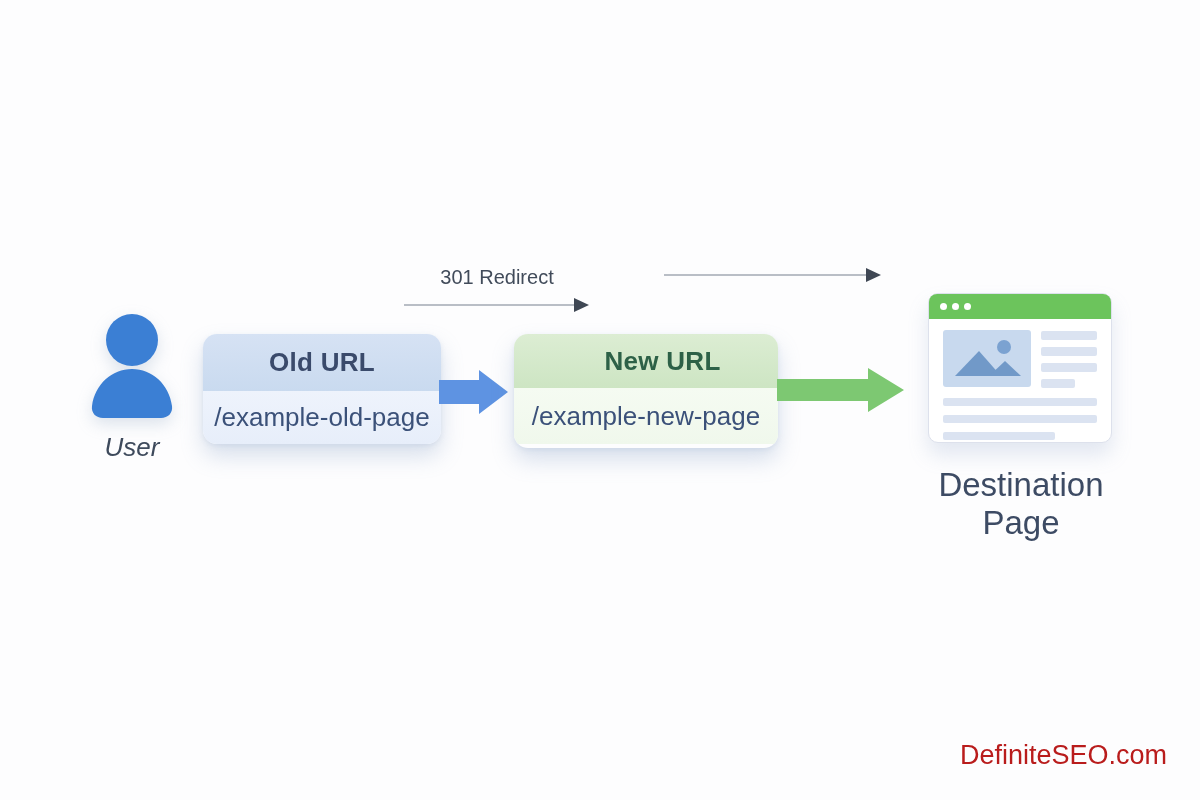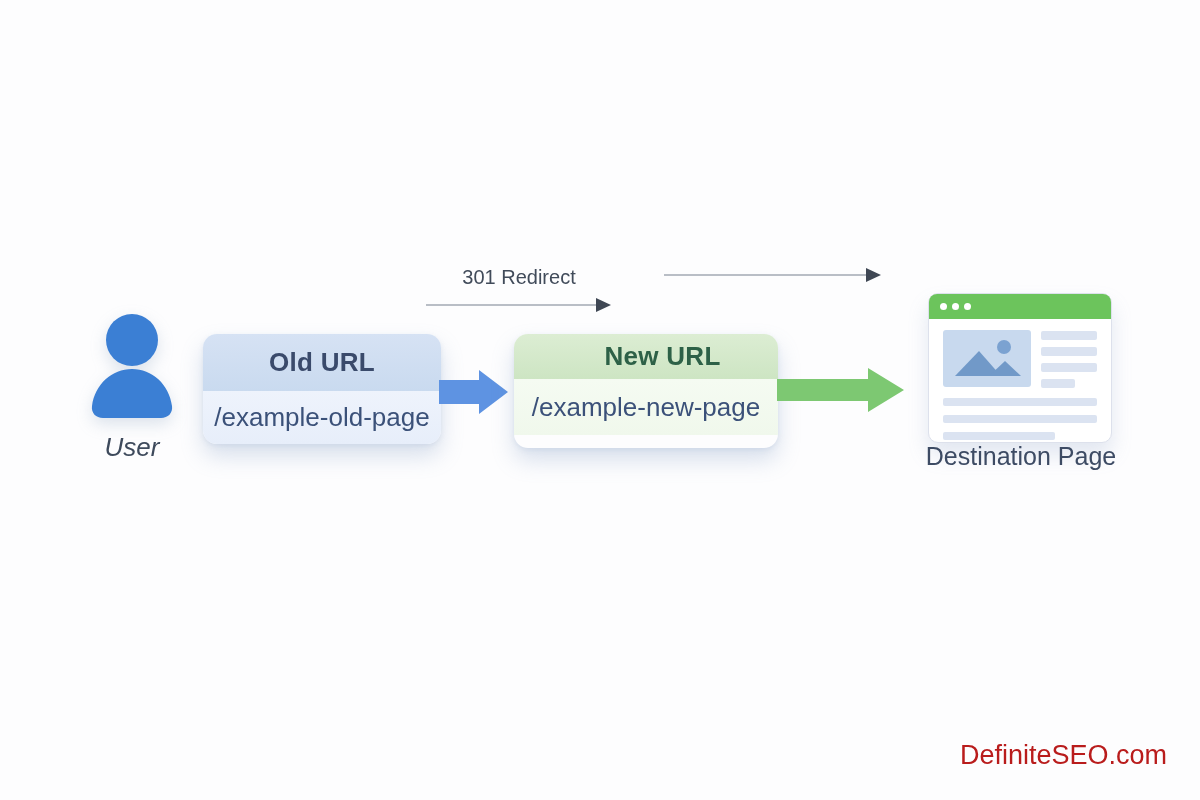--- a/index.html
+++ b/index.html
@@ -20,21 +20,21 @@
   .flow-label { font-size:20px; color:#414b5a; margin-bottom:7px; white-space:nowrap; }
   .flow-arrow { display:block; margin:0 auto; }
 
   
   .card { position:absolute; border-radius:14px; overflow:hidden;
           box-shadow:0 12px 22px rgba(130,155,195,0.30), 0 2px 5px rgba(130,155,195,0.16); }
   .card-old { left:203px; top:334px; width:238px; height:110px; }
   .card-new { left:514px; top:334px; width:264px; height:114px; }
   .card-header { display:flex; align-items:center; justify-content:center;text-align:right; }
   .old-header { height:57px; background:linear-gradient(180deg,#d6e2f4,#c9daef); }
-  .new-header { height:45px; background:linear-gradient(180deg,#dcedd3,#cde5c3);padding-left:33px; }
+  .new-header { height:54px; background:linear-gradient(180deg,#dcedd3,#cde5c3);padding-left:33px; }
   .card-title { font-weight:bold; font-size:26px; letter-spacing:0.3px; }
   .old-title { color:#3a4a6b; }
   .new-title { color:#2d6147; }
   .card-body { display:flex; align-items:center; justify-content:center; }
   .old-body { height:53px; background:linear-gradient(180deg,#eef3fc,#e7eefa); }
   .new-body { height:56px; background:linear-gradient(180deg,#f5fbf2,#f0f8ec); }
   .card-path { font-size:26px; color:#3b5179; }
 
   
   .block-arrow { position:absolute; }
@@ -52,40 +52,40 @@
   .browser-content { padding:11px 14px 0 14px; }
   .hero-row { display:flex; gap:10px; }
   .img-ph { width:88px; height:57px; background:#c8d9ee; border-radius:3px;
             overflow:hidden; flex:0 0 auto; }
   .side-lines { flex:1; display:flex; flex-direction:column; gap:7px; padding-top:1px; }
   .tline { height:8px; border-radius:2px; background:#dbe3f1; }
   .side-lines .tline { height:9px; }
   .w100 { width:100%; } .w60 { width:60%; } .w73 { width:73%; }
   .para-lines { margin-top:10px; display:flex; flex-direction:column; gap:9px; }
 
-  .dest-label { position:absolute; left:911px; top:442px; width:220px; text-align:center;
-                font-size:25px; color:#3d4b64; }
+  .dest-label { position:absolute; left:911px; top:466px; width:220px; text-align:center;
+                font-size:33px; color:#3d4b64; }
 
   .watermark { position:absolute; right:33px; top:740px; font-size:27px; color:#b91c1c; }
 </style>
 </head>
 <body>
 
 <div class="canvas">
 
   <div class="user-figure">
     <svg class="user-icon" viewBox="0 0 90 106" aria-hidden="true">
       <circle cx="45" cy="28" r="26" fill="#3b7fd4"></circle>
       <path d="M45 57 C25 57 8 72 5 94 C4 101 9 106 16 106 L74 106 C81 106 86 101 85 94 C82 72 65 57 45 57 Z" fill="#3b7fd4"></path>
     </svg>
     <div class="user-label">User</div>
   </div>
 
 
-  <div class="flow-step" style="left:426px; width:186px;">
+  <div class="flow-step" style="left:404px; width:186px;">
     <div class="flow-label">301 Redirect</div>
     <svg class="flow-arrow" width="186" height="16" viewBox="0 0 186 16" aria-hidden="true">
       <line x1="0" y1="9" x2="170" y2="9" stroke-width="2" stroke="#b9bec6"></line>
       <path d="M170 2 L185 9 L170 16 Z" fill="#3f4754"></path>
     </svg>
   </div>
 
   <div class="flow-step" style="left:664px; width:218px;">
     <svg class="flow-arrow" width="218" height="16" viewBox="0 0 218 16" aria-hidden="true">
       <line x1="0" y1="9" x2="202" y2="9" stroke-width="2" stroke="#b9bec6"></line>

